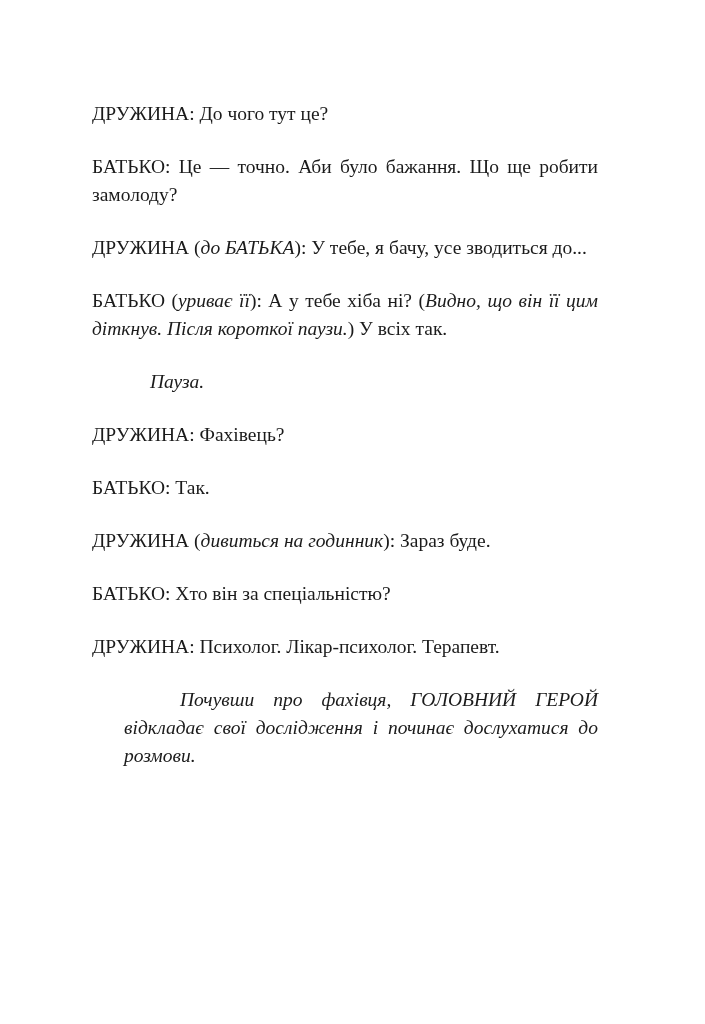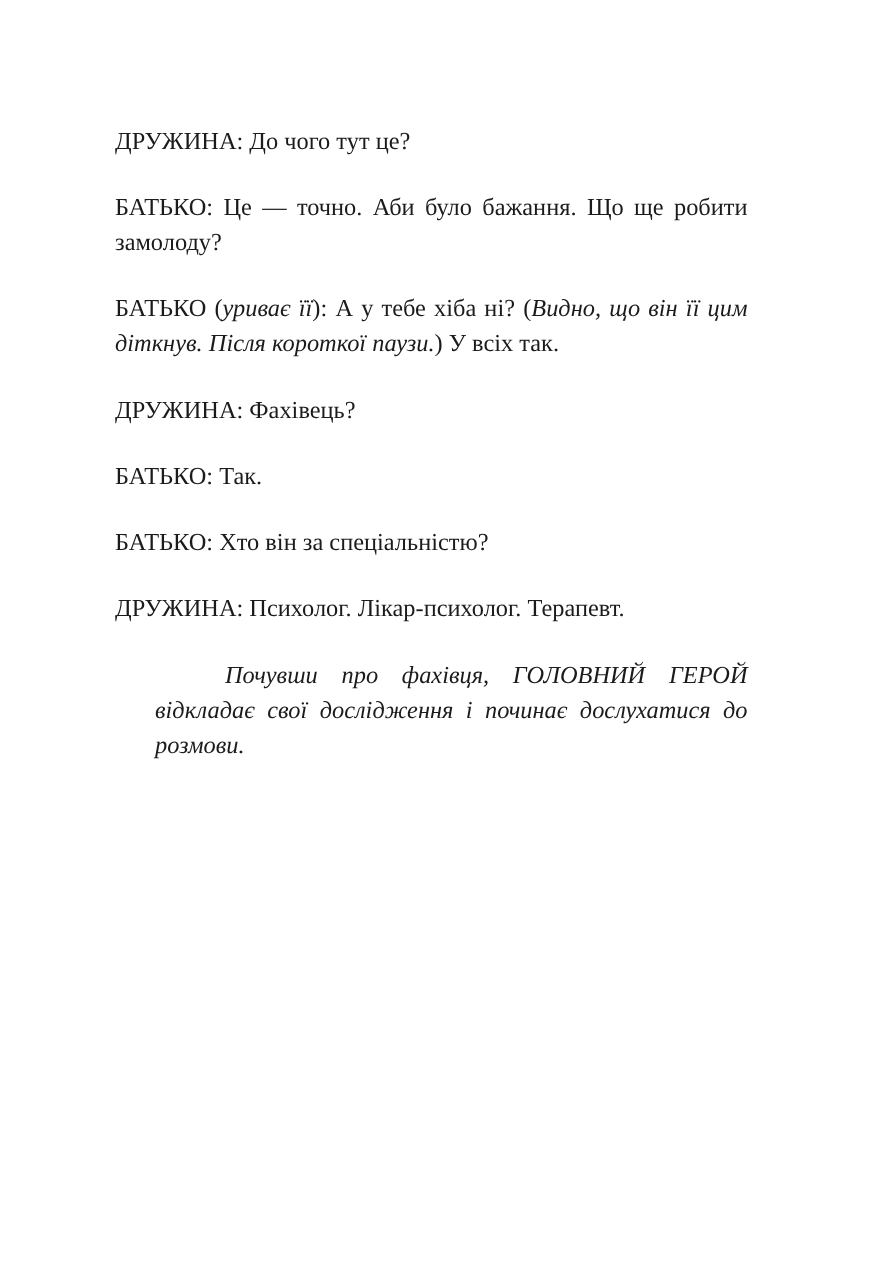--- a/index.html
+++ b/index.html
@@ -55,22 +55,25 @@
   }
 </style>
 </head>
 <body>
 
 <div class="page">
   <main class="text-block">
     <div>
         <p class="dialogue"><span>ДРУЖИНА: До чого тут це?</span></p>
         <p class="dialogue"><span>БАТЬКО: Це — точно. Аби було бажання. Що ще робити замолоду?</span></p>
+        <p class="dialogue"><span>ДРУЖИНА (</span><em>до БАТЬКА</em><span>): У тебе, я бачу, усе зводиться до...</span></p>
         <p class="dialogue"><span>БАТЬКО (</span><em>уриває її</em><span>): А у тебе хіба ні? (</span><em>Видно, що він її цим діткнув. Після короткої паузи.</em><span>) У всіх так.</span></p>
+        <p class="pause"><em>Пауза.</em></p>
         <p class="dialogue"><span>ДРУЖИНА: Фахівець?</span></p>
         <p class="dialogue"><span>БАТЬКО: Так.</span></p>
+        <p class="dialogue"><span>ДРУЖИНА (</span><em>дивиться на годинник</em><span>): Зараз буде.</span></p>
         <p class="dialogue"><span>БАТЬКО: Хто він за спеціальністю?</span></p>
         <p class="dialogue"><span>ДРУЖИНА: Психолог. Лікар-психолог. Терапевт.</span></p>
         <p class="stage-direction"><em>Почувши про фахівця, ГОЛОВНИЙ ГЕРОЙ відкла­дає свої дослідження і починає дослухатися до розмови.</em></p>
       </div>
   </main>
   <footer class="page-number">16</footer>
 </div>
 
 </body></html>

